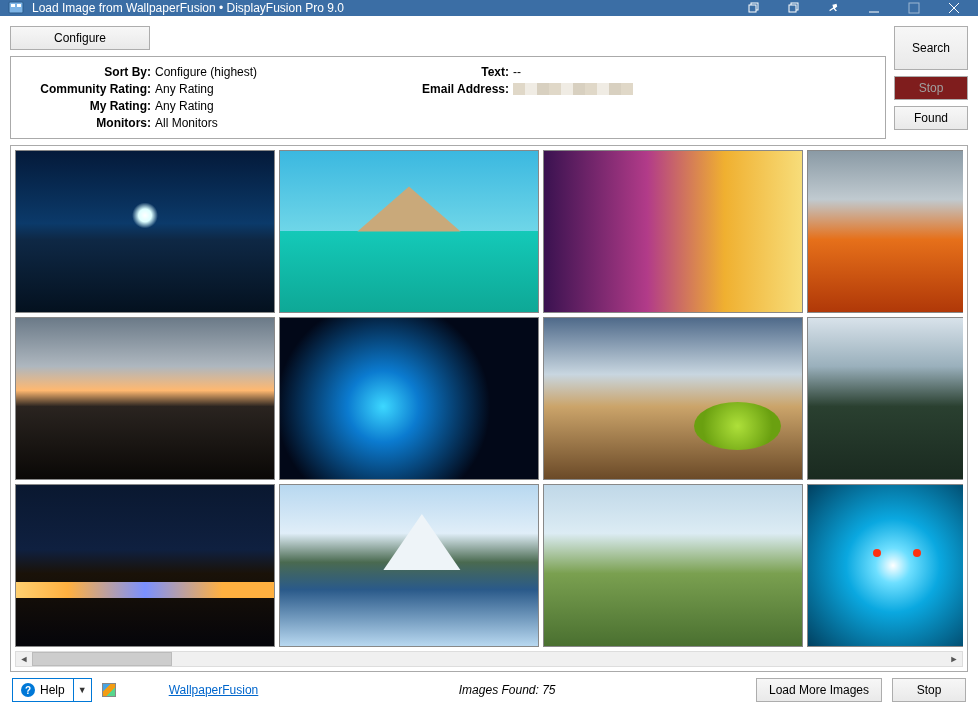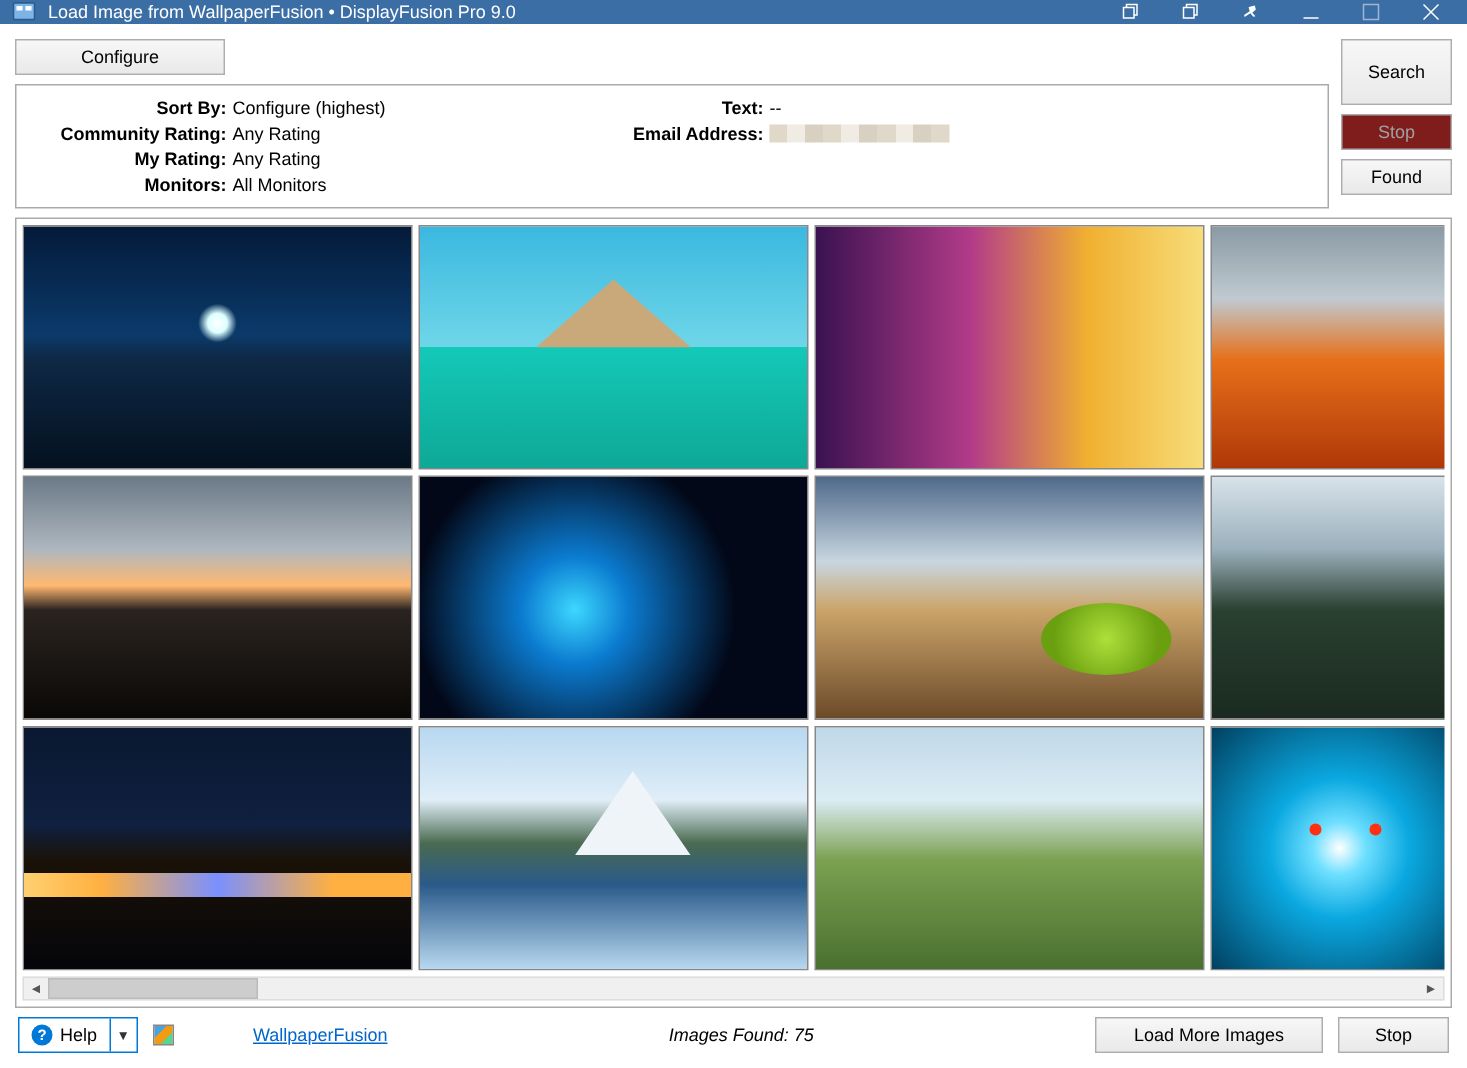--- a/index.html
+++ b/index.html
@@ -189,16 +189,16 @@
     <div class="wf-link">
       <span class="wf-icon"></span>
       <a href="#">WallpaperFusion</a>
     </div>
     <div class="spacer"></div>
     <div class="status">
       <span>Images Found:</span>
       <span>75</span>
     </div>
     <div class="spacer"></div>
-    <button class="btn" style="width:152px">Load More Images</button>
+    <button class="btn" style="width:126px">Load More Images</button>
     <button class="btn" style="width:74px">Stop</button>
   </div>
 </div>
 
 </body></html>

